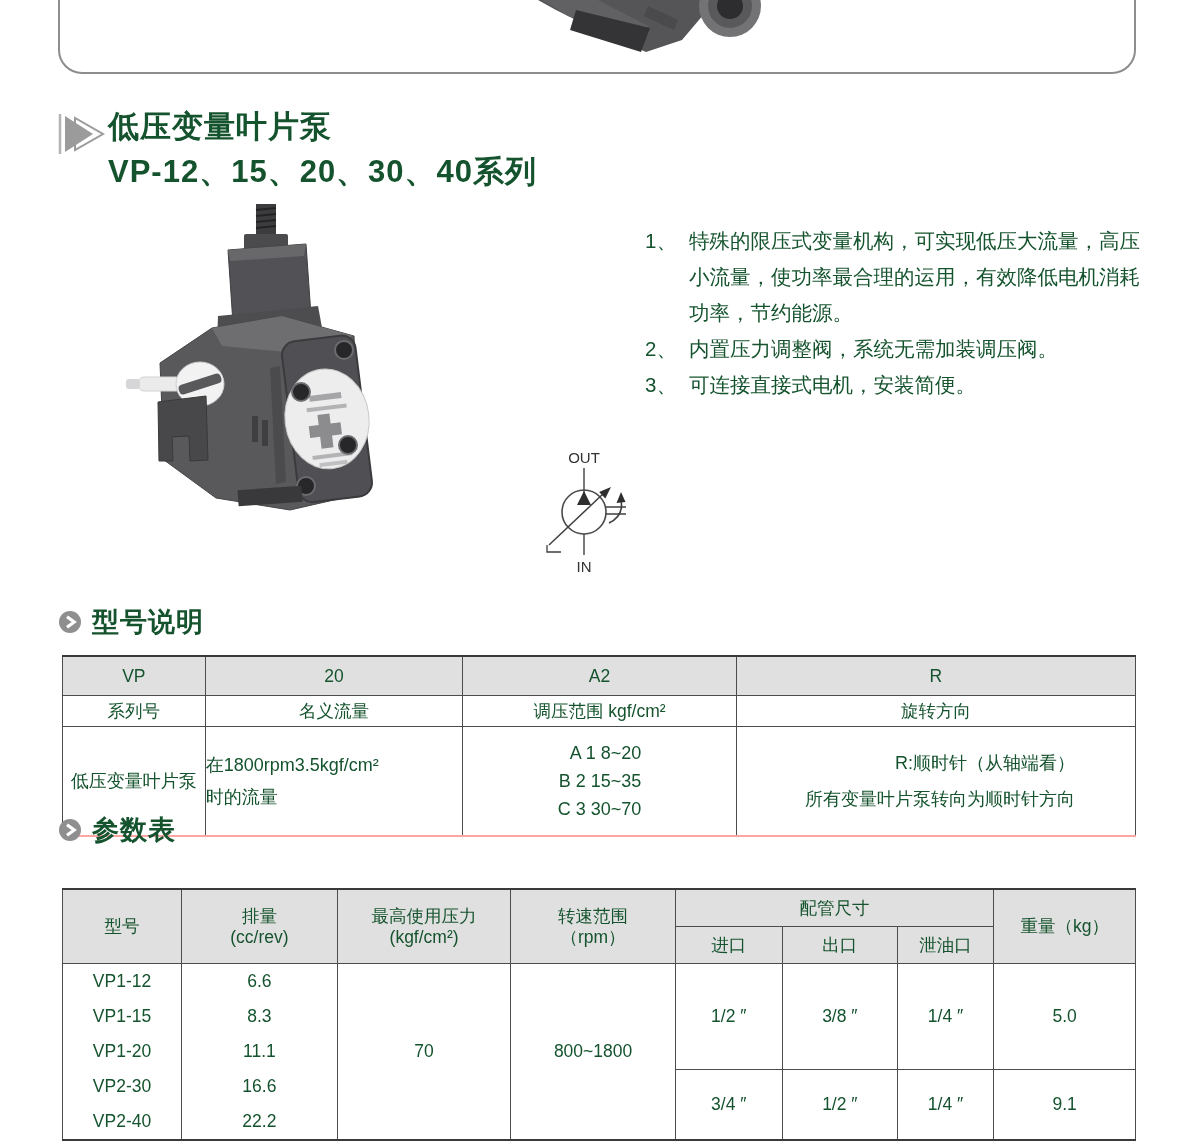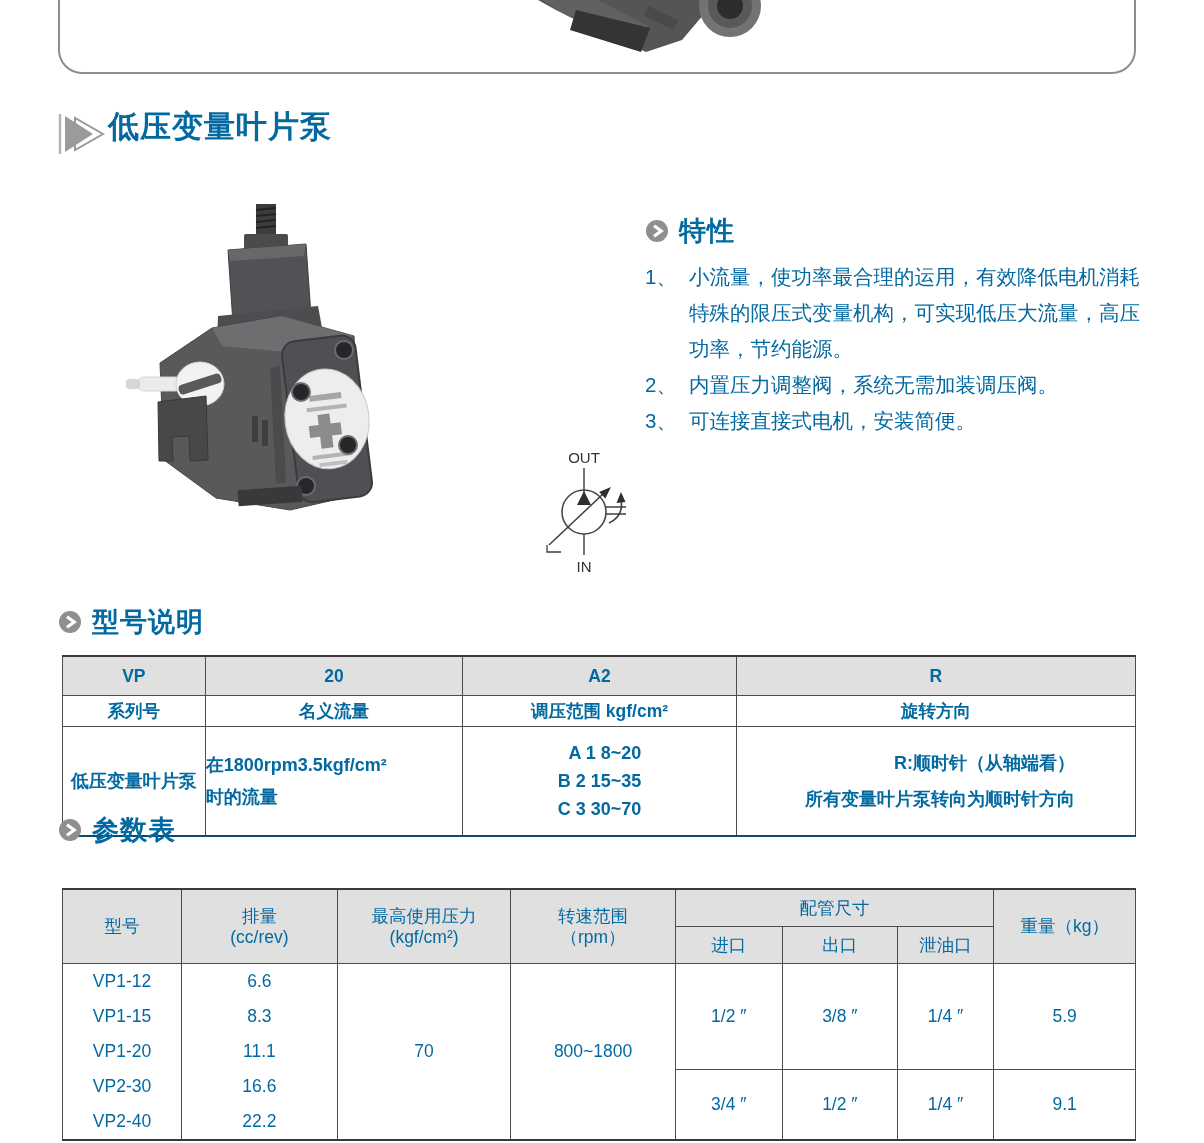--- a/index.html
+++ b/index.html
@@ -1,17 +1,17 @@
 <!DOCTYPE html>
 <html><head>
 <meta charset="utf-8">
 <style>
   html,body{margin:0;padding:0;background:#fff;}
   .page{position:relative;width:1204px;height:1143px;background:#ffffff;overflow:hidden;
-        font-family:"Liberation Sans","DejaVu Sans",sans-serif;color:#0369a1;}
+        font-family:"Liberation Sans","DejaVu Sans",sans-serif;color:#14532d;}
 
   
   .hero-box{position:absolute;left:58px;top:-46px;width:1074px;height:116px;
             border:2px solid #8d8d8d;border-radius:24px;background:#fff;}
   .hero-pump{position:absolute;left:468px;top:44px;}
 
   
   .title-block{position:absolute;left:58px;top:104px;}
   .title-icon{position:absolute;left:0;top:8px;}
   .title-text{margin-left:50px;font-size:31px;font-weight:bold;line-height:45px;letter-spacing:1px;}
@@ -35,21 +35,21 @@
   .symbol text{font-family:"Liberation Sans",sans-serif;}
 
   
   .model-head{position:absolute;left:58px;top:604px;}
   .param-head{position:absolute;left:58px;top:812px;}
 
   
   table{border-collapse:collapse;table-layout:fixed;}
   td{border:1px solid #4c4c4c;text-align:center;vertical-align:middle;padding:0;overflow:hidden;}
   .model-table{position:absolute;left:62px;top:655px;width:1074px;font-size:18px;
-               border-top:2px solid #3a3a3a;border-bottom:2px solid #0c4a6e;font-weight:bold;}
+               border-top:2px solid #3a3a3a;border-bottom:2px solid #fca5a5;}
   .model-table tr.codes td{background:#e0e0e0;height:38px;font-size:17.5px;}
   .model-table tr.lbls td{height:30px;font-size:17.5px;}
   .model-table tr.mbody td{height:108px;}
   .cell-left{display:inline-block;text-align:right;}
   .flow-cell{text-align:left;line-height:32px;}
   .opt-lines{line-height:28px;}
   .rot-lines{line-height:36px;margin-left:8px;}
 
   .param-table{position:absolute;left:62px;top:888px;width:1074px;font-size:17.5px;
                border-top:2px solid #3a3a3a;border-bottom:2px solid #3a3a3a;}
@@ -75,20 +75,21 @@
   </div>
 
   <div class="title-block">
     <svg class="title-icon" width="48" height="44" viewBox="0 0 48 44">
       <line x1="2" y1="2" x2="2" y2="42" stroke="#b3b3b3" stroke-width="2.5"></line>
       <polygon points="7,4 7,40 35,22" fill="#9b9b9b"></polygon>
       <polygon points="17,6 17,38 45,22" fill="none" stroke="#9b9b9b" stroke-width="2"></polygon>
     </svg>
     <div class="title-text">
       <div>低压变量叶片泵</div>
+      <div>VP-12、15、20、30、40系列</div>
     </div>
   </div>
 
   <svg class="photo" width="400" height="335" viewBox="0 0 400 335">
 
     <rect x="136" y="6" width="20" height="34" fill="#3c3c3f"></rect>
     <line x1="136" y1="12" x2="156" y2="10" stroke="#232325" stroke-width="2"></line>
     <line x1="136" y1="18" x2="156" y2="16" stroke="#232325" stroke-width="2"></line>
     <line x1="136" y1="24" x2="156" y2="22" stroke="#232325" stroke-width="2"></line>
     <line x1="136" y1="30" x2="156" y2="28" stroke="#232325" stroke-width="2"></line>
@@ -125,33 +126,26 @@
     <rect x="6" y="181" width="14" height="10" rx="3" fill="#d6d6d8"></rect>
     <ellipse cx="80" cy="186" rx="24" ry="22" fill="#f2f2f2" stroke="#cfcfd1"></ellipse>
     <rect x="58" y="181" width="44" height="10" rx="4" fill="#59595c" transform="rotate(-18 80 186)"></rect>
 
     <path d="M38,204 L86,198 L88,262 L70,263 L69,238 L52,239 L53,263 L39,263 Z" fill="#48484b" stroke="#39393c"></path>
 
     <rect x="118" y="290" width="64" height="16" fill="#39393c" transform="rotate(-4 150 298)"></rect>
   </svg>
 
   <div class="features">
-    <div class="section-head">
-      <svg width="24" height="24" viewBox="0 0 24 24">
-        <circle cx="12" cy="12" r="11" fill="#8f8f90"></circle>
-        <path d="M9,6.8 L16.2,12 L9,17.2" stroke="#ffffff" stroke-width="3.2" fill="none"></path>
-      </svg>
-      <span class="txt">特性</span>
-    </div>
     <div class="feat-list">
       <div class="feat-item">
         <div class="feat-num">1、</div>
         <div class="feat-lines">
+          <div>特殊的限压式变量机构，可实现低压大流量，高压</div>
           <div>小流量，使功率最合理的运用，有效降低电机消耗</div>
-          <div>特殊的限压式变量机构，可实现低压大流量，高压</div>
           <div>功率，节约能源。</div>
         </div>
       </div>
       <div class="feat-item">
         <div class="feat-num">2、</div>
         <div class="feat-lines">
           <div>内置压力调整阀，系统无需加装调压阀。</div>
         </div>
       </div>
       <div class="feat-item">
@@ -273,21 +267,21 @@
       <td class="h">泄油口</td>
     </tr>
     <tr class="prow">
       <td class="nb">VP1-12</td>
       <td class="nb">6.6</td>
       <td rowspan="5">70</td>
       <td rowspan="5">800~1800</td>
       <td rowspan="3">1/2 ″</td>
       <td rowspan="3">3/8 ″</td>
       <td rowspan="3">1/4 ″</td>
-      <td rowspan="3">5.9</td>
+      <td rowspan="3">5.0</td>
     </tr>
     <tr class="prow">
       <td class="nb">VP1-15</td>
       <td class="nb">8.3</td>
     </tr>
     <tr class="prow">
       <td class="nb">VP1-20</td>
       <td class="nb">11.1</td>
     </tr>
     <tr class="prow">

